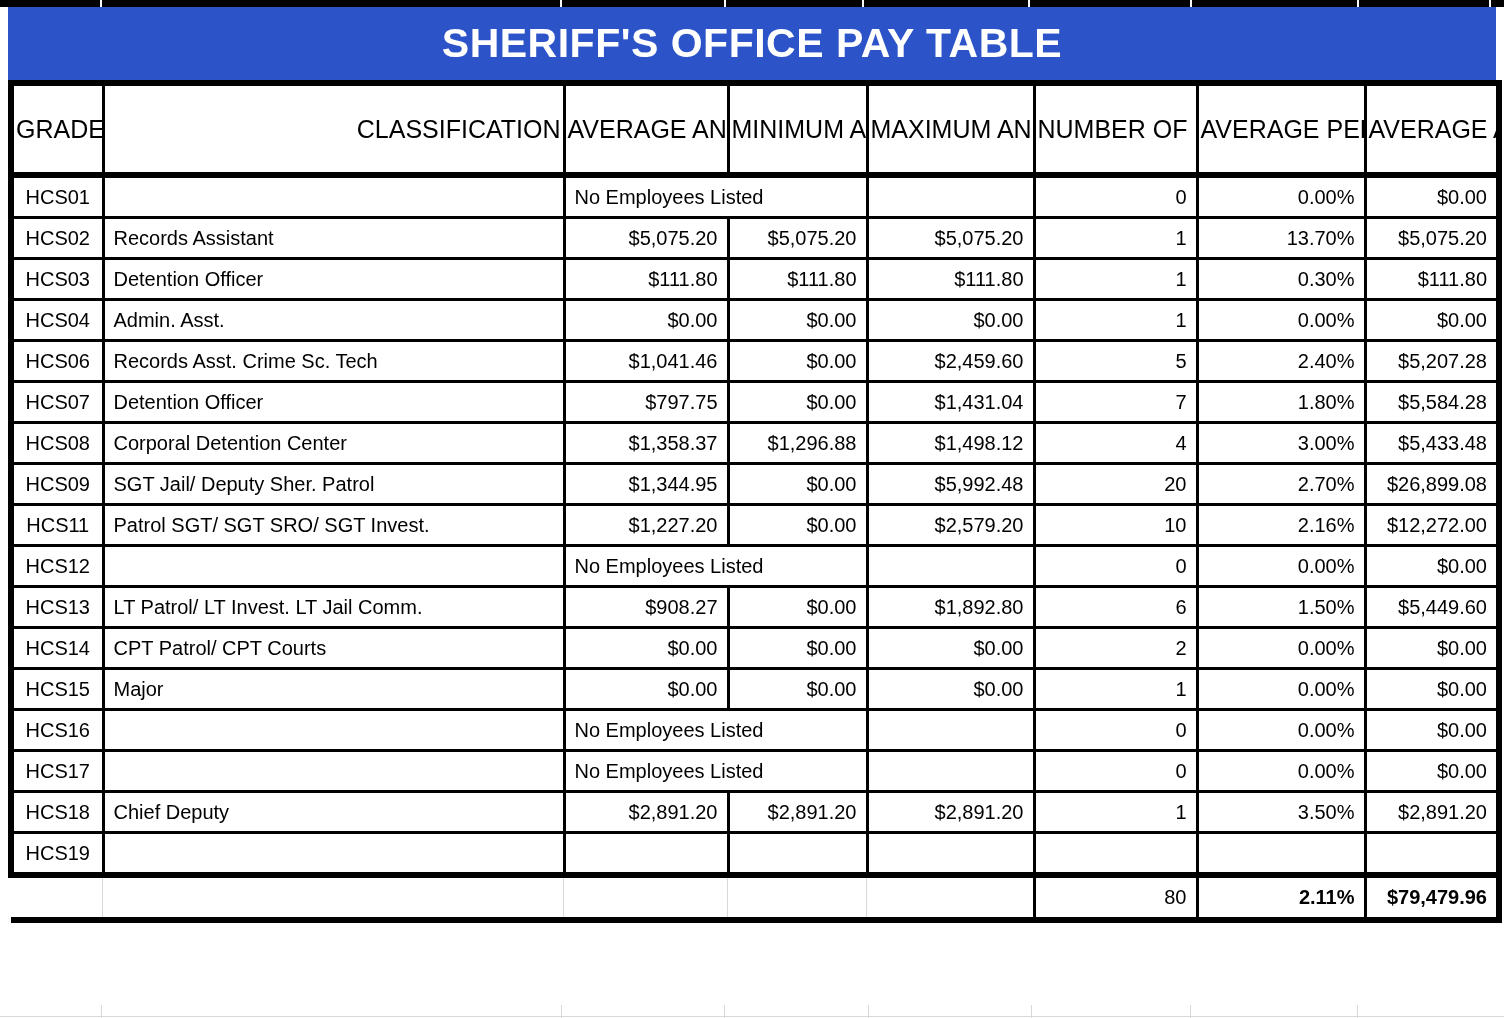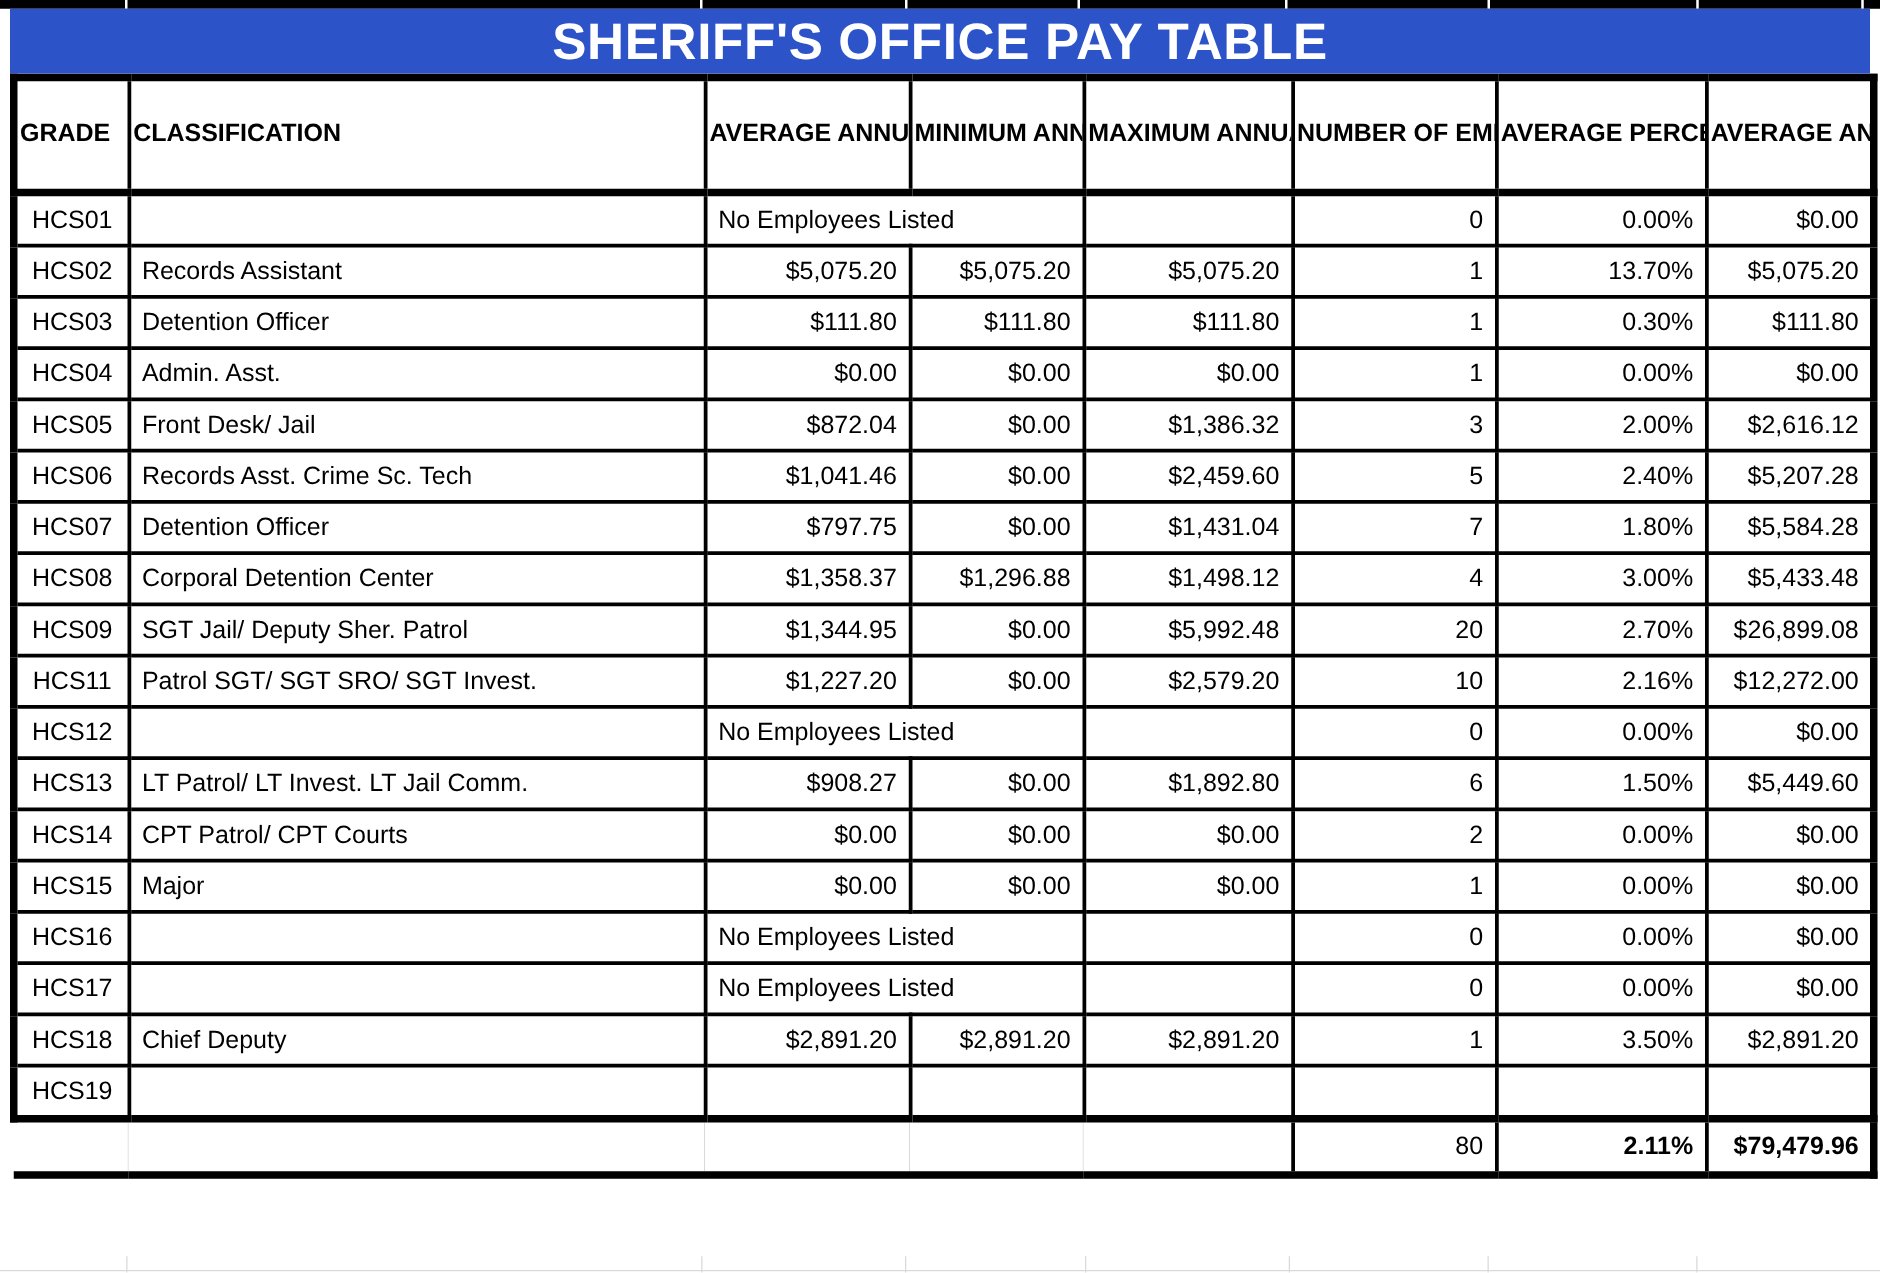--- a/index.html
+++ b/index.html
@@ -16,21 +16,21 @@
   .top-strip { position:absolute; left:0; top:0; width:1504px; height:7px; background:#000; }
   .top-strip .gap { position:absolute; top:0; width:2px; height:7px; background:#fff; }
 
   
   .gridline-v { position:absolute; width:1px; background:#d9d9d9; }
   .gridline-h { position:absolute; height:1px; background:#d9d9d9; }
 
   .sheet { position:absolute; left:8px; top:7px; width:1488px; }
 
   .title-bar {
-    width:100%; height:52px;
+    width:100%; height:73px;
     background:var(--title-blue,#2c53c8);
     display:flex; align-items:center; justify-content:center;
   }
   .title-bar .title-text {
     color:var(--title-text,#ffffff);
     font-size:41px; font-weight:bold;
     letter-spacing:0.5px;
     white-space:nowrap;
   }
 
@@ -45,21 +45,21 @@
     overflow:hidden;
     vertical-align:middle;
     white-space:nowrap;
   }
   .paytable th:first-child, .paytable td:first-child { border-left-width:6px; }
   .paytable th:last-child,  .paytable td:last-child  { border-right-width:6px; }
 
   .paytable thead th {
     border-top-width:6px; border-bottom-width:6px;
     height:86px;
-    font-size:20px; font-weight:bold; text-align:left;
+    font-size:25px; font-weight:normal; text-align:right;
     line-height:1.38;
     padding:0 2px;
   }
 
   .paytable tbody td {
     height:38px;
     font-size:20px;
     padding:0 9px;
   }
   .paytable tbody tr:last-child td { border-bottom-width:6px; }
@@ -164,30 +164,20 @@
             <td class="c-grade">HCS04</td>
             <td class="c-class">Admin. Asst.</td>
             <td class="c-money">$0.00</td>
             <td class="c-money">$0.00</td>
             <td class="c-money">$0.00</td>
             <td class="c-num">1</td>
             <td class="c-num">0.00%</td>
             <td class="c-money">$0.00</td>
           </tr>
           <tr>
-            <td class="c-grade">HCS05</td>
-            <td class="c-class">Front Desk/ Jail</td>
-            <td class="c-money">$872.04</td>
-            <td class="c-money">$0.00</td>
-            <td class="c-money">$1,386.32</td>
-            <td class="c-num">3</td>
-            <td class="c-num">2.00%</td>
-            <td class="c-money">$2,616.12</td>
-          </tr>
-          <tr>
             <td class="c-grade">HCS06</td>
             <td class="c-class">Records Asst. Crime Sc. Tech</td>
             <td class="c-money">$1,041.46</td>
             <td class="c-money">$0.00</td>
             <td class="c-money">$2,459.60</td>
             <td class="c-num">5</td>
             <td class="c-num">2.40%</td>
             <td class="c-money">$5,207.28</td>
           </tr>
           <tr>

